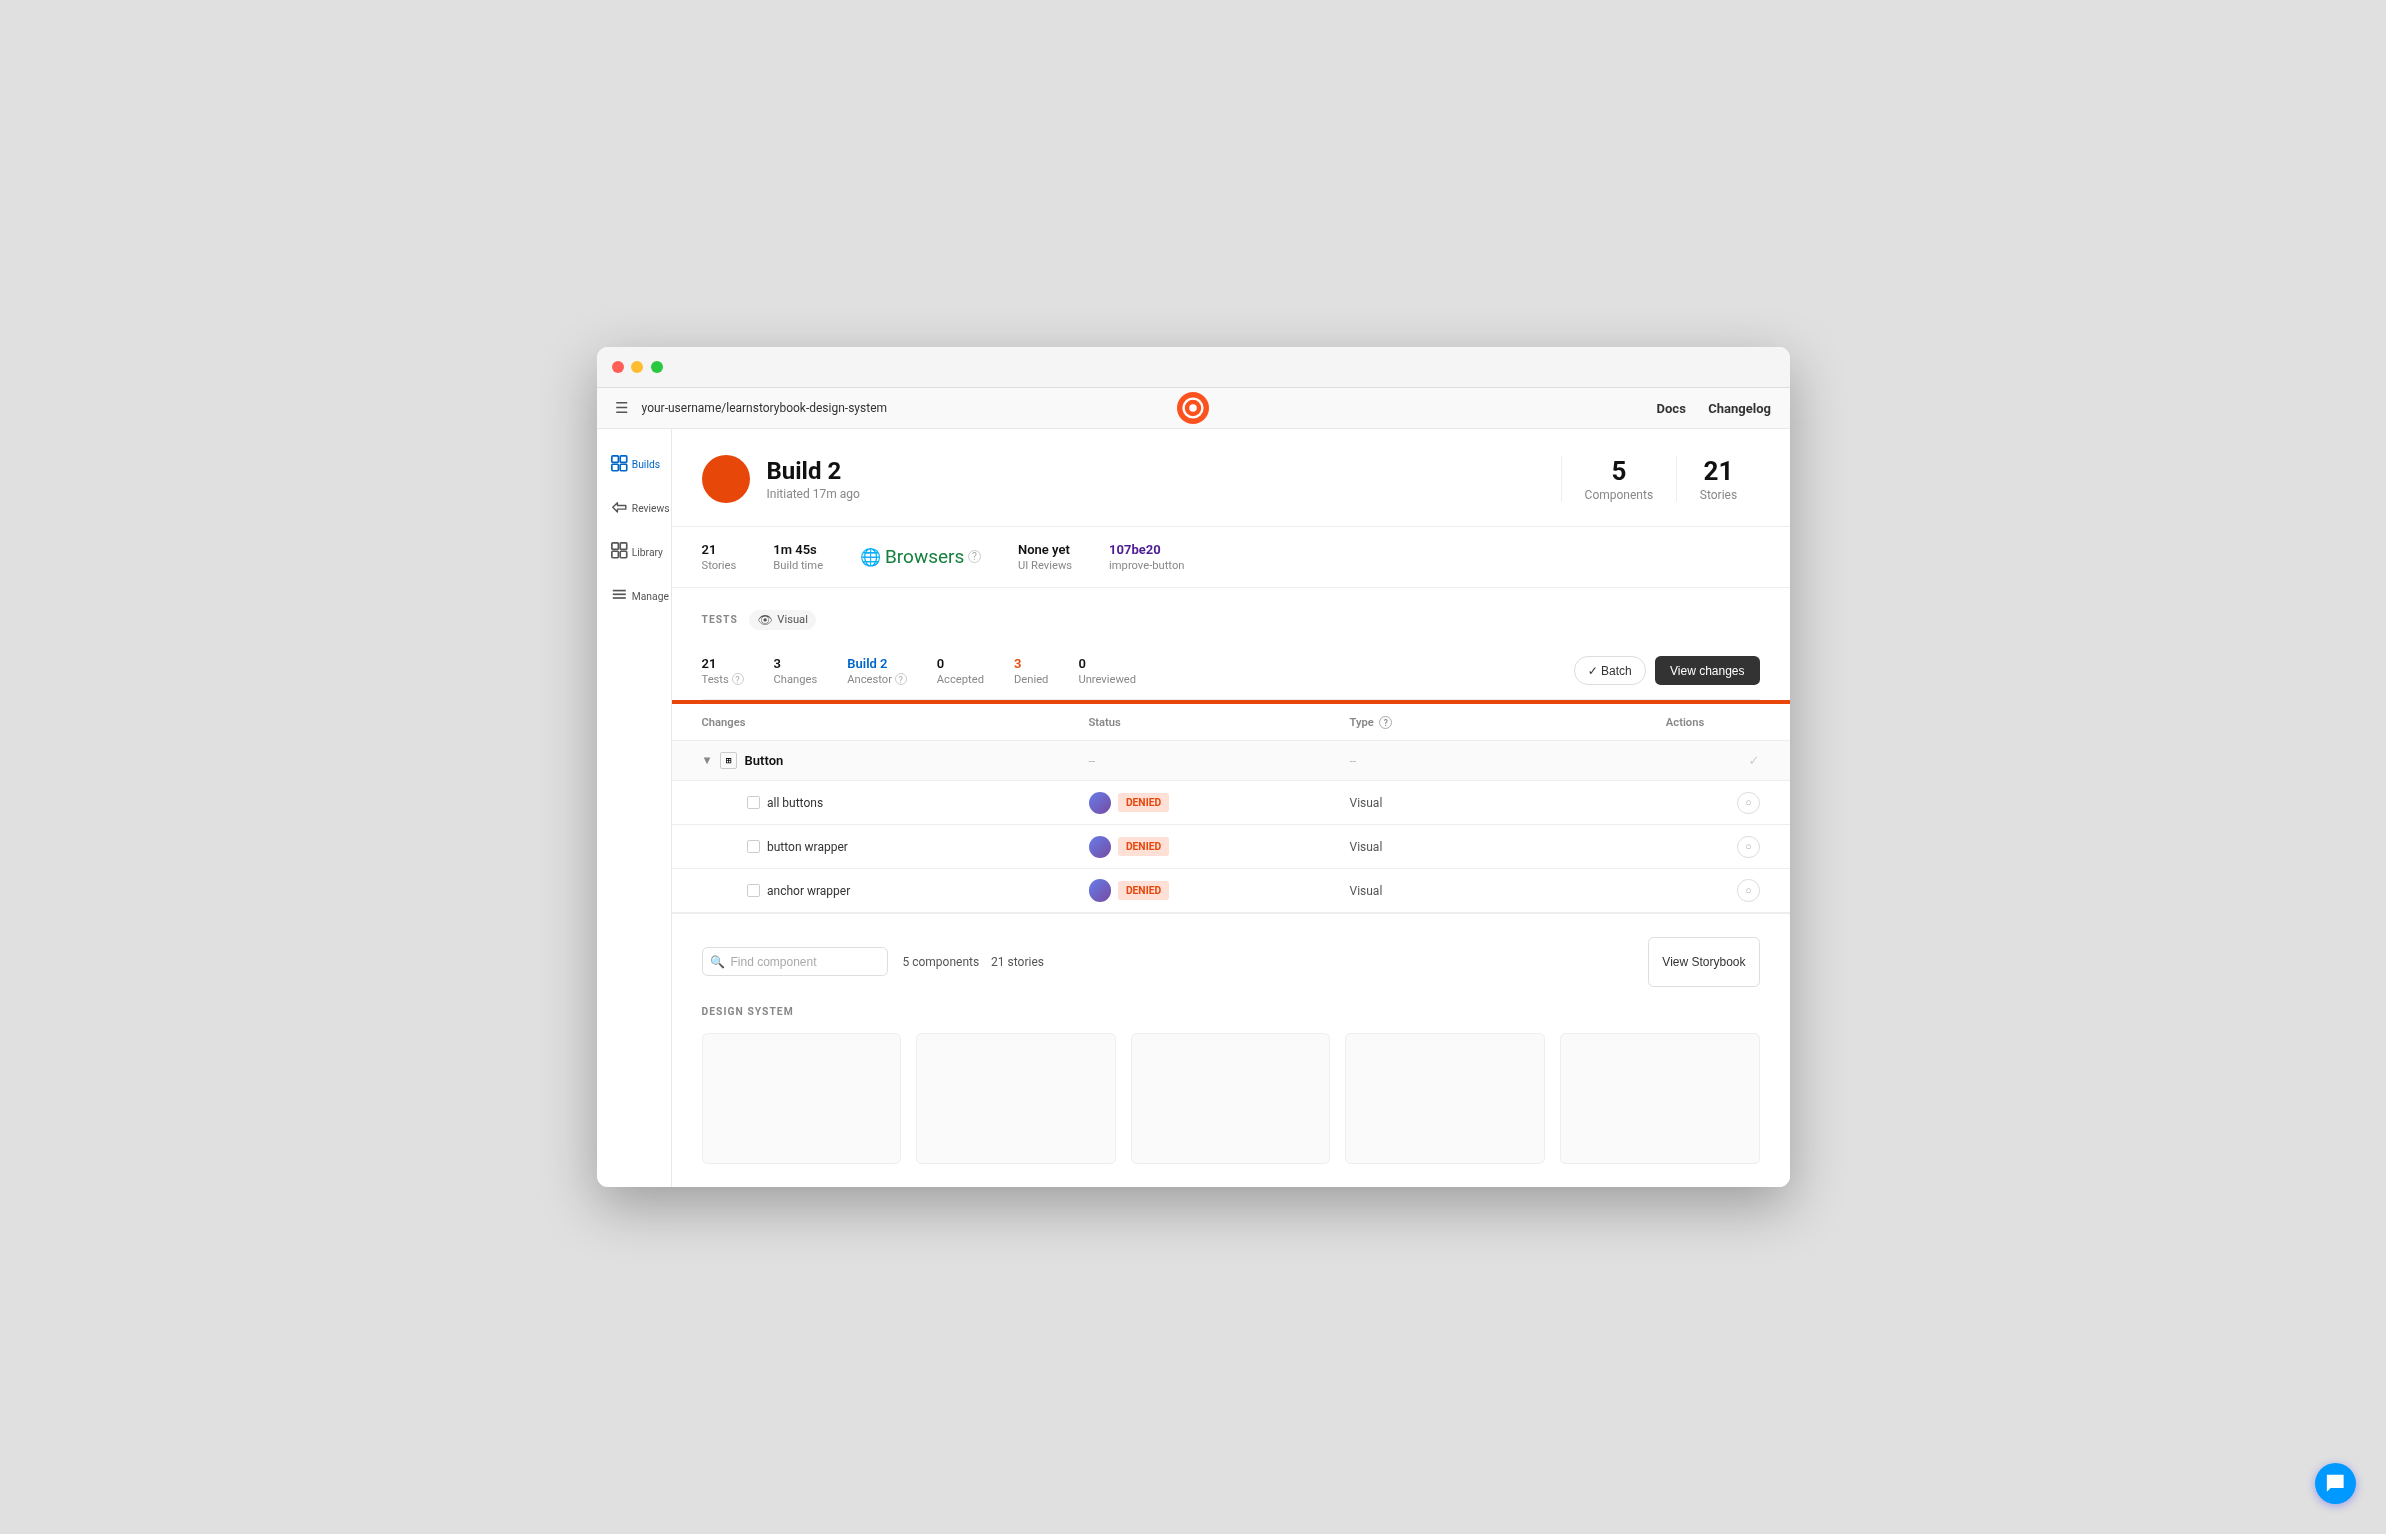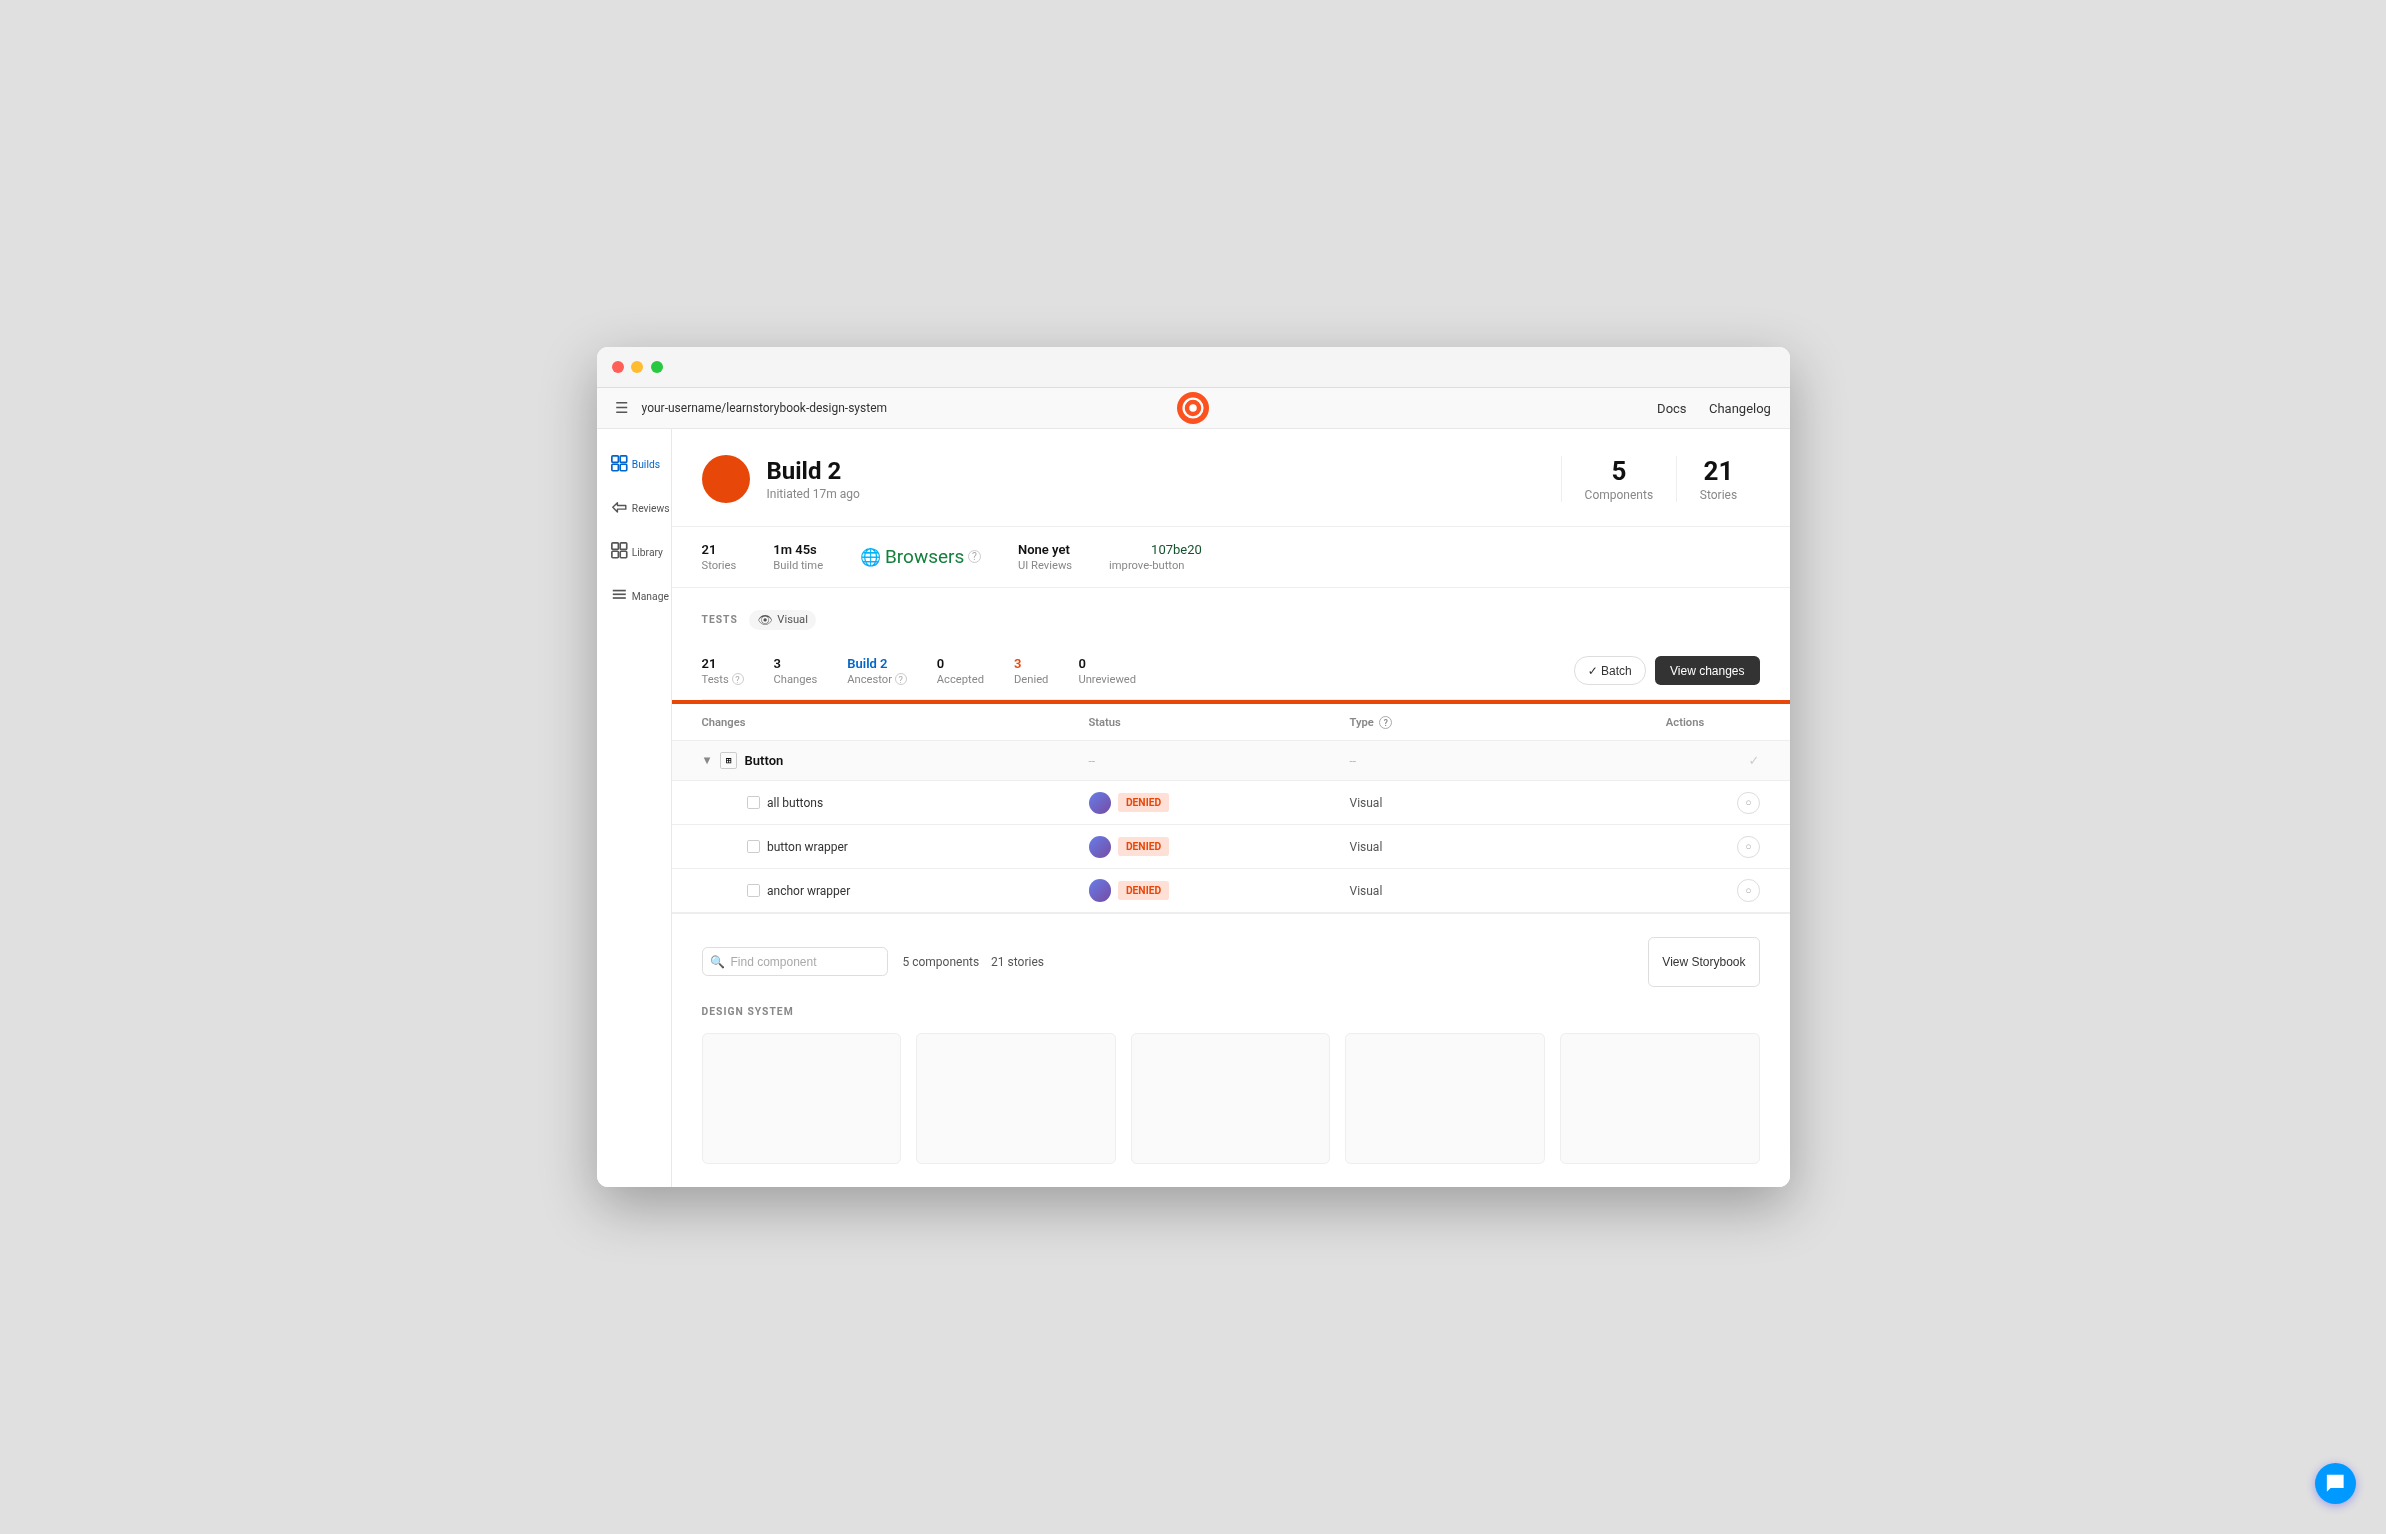--- a/index.html
+++ b/index.html
@@ -70,20 +70,21 @@
     }
     .browser-toolbar .nav-links {
       margin-left: auto;
       display: flex;
       gap: 22.4px;
       font-size: 13px;
       color: #333;
     }
     .browser-toolbar .nav-links span {
       cursor: pointer;
+      font-weight: bold;
     }
 
     
     .app-layout {
       display: flex;
       height: calc(100% - 82px);
       min-height: 597px;
     }
 
     
@@ -654,21 +655,21 @@
             <span style="font-size:19px; color:#15803d;">Browsers</span>
             <span style="font-size:10.3px; color:#aaa; border:0.9px solid #ccc; border-radius:50%; width:13px; height:13px; display:inline-flex; align-items:center; justify-content:center;">?</span>
           </div>
         </div>
         <div class="meta-item">
           <div class="meta-value">None yet</div>
           <div class="meta-label">UI Reviews</div>
         </div>
         <div class="meta-item">
           <div class="meta-value">
-            <a href="#" style="color:#14532d; text-decoration:none; font-size:13px; font-weight:400;margin-left:42px;">107be20</a>
+            <a href="#" style="color:#4c1d95; text-decoration:none; font-size:13px; font-weight:700;">107be20</a>
           </div>
           <div class="meta-label">improve-button</div>
         </div>
       </div>
 
       <div class="tests-section">
         <div class="tests-header">
           <span class="tests-title">TESTS</span>
           <div class="visual-badge">
             <span class="eye-icon">👁</span>

